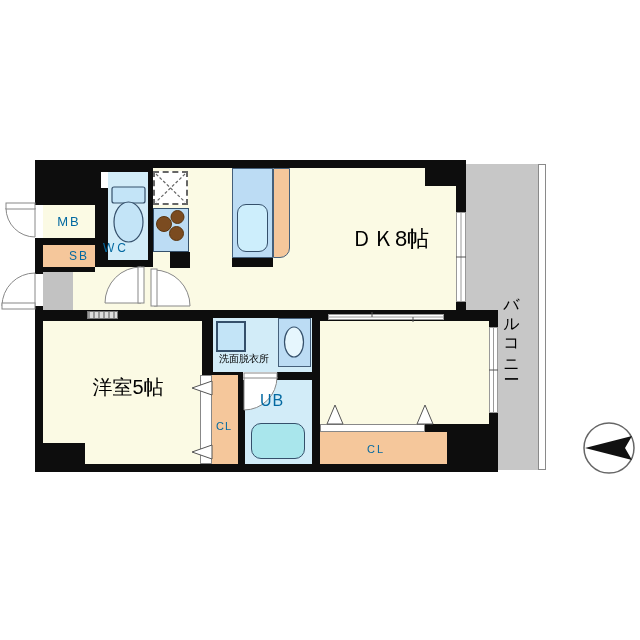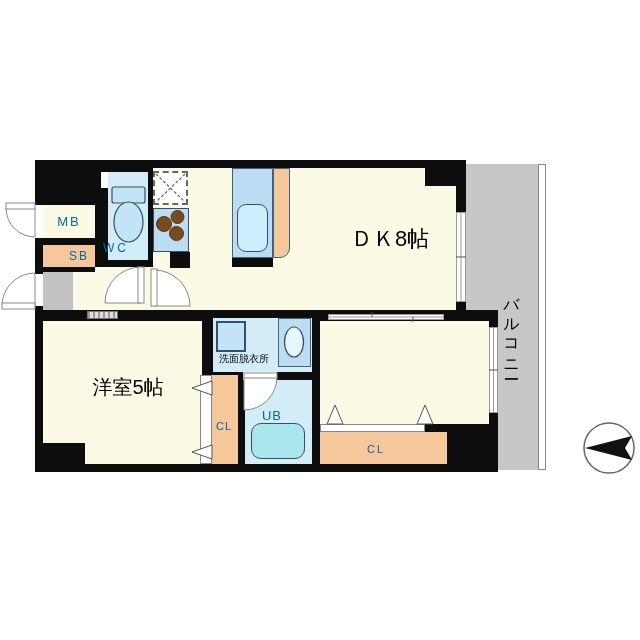--- a/index.html
+++ b/index.html
@@ -133,17 +133,17 @@
     </g>
   </svg>
 
   <div class="lbl" style="left:330px;top:226px;width:120px;height:26px;font-size:22px;">ＤＫ8帖</div>
   <div class="lbl" style="left:58px;top:374px;width:140px;height:26px;font-size:20px;">洋室5帖</div>
   <div class="lbl vert" style="left:500px;top:272px;width:22px;height:115px;font-size:16px;">バルコニー</div>
   <div class="lbl sub" style="left:96px;top:241px;width:40px;height:14px;font-size:12px;letter-spacing:3px;">WC</div>
   <div class="lbl sub" style="left:43px;top:214px;width:52px;height:14px;font-size:13px;letter-spacing:2px;">MB</div>
   <div class="lbl sub" style="left:43px;top:249px;width:72px;height:14px;font-size:12px;letter-spacing:2px;">SB</div>
   <div class="lbl" style="left:211px;top:353px;width:66px;height:12px;font-size:10px;">洗面脱衣所</div>
-  <div class="lbl sub" style="left:252px;top:408px;width:40px;height:14px;font-size:13px;letter-spacing:1px;">UB</div>
+  <div class="lbl sub" style="left:252px;top:394px;width:40px;height:14px;font-size:16px;letter-spacing:1px;">UB</div>
   <div class="lbl sub" style="left:209px;top:419px;width:30px;height:13px;font-size:11px;letter-spacing:1px;">CL</div>
   <div class="lbl sub" style="left:358px;top:442px;width:36px;height:13px;font-size:11px;letter-spacing:2px;">CL</div>
 
 </div>
 
 </body></html>

